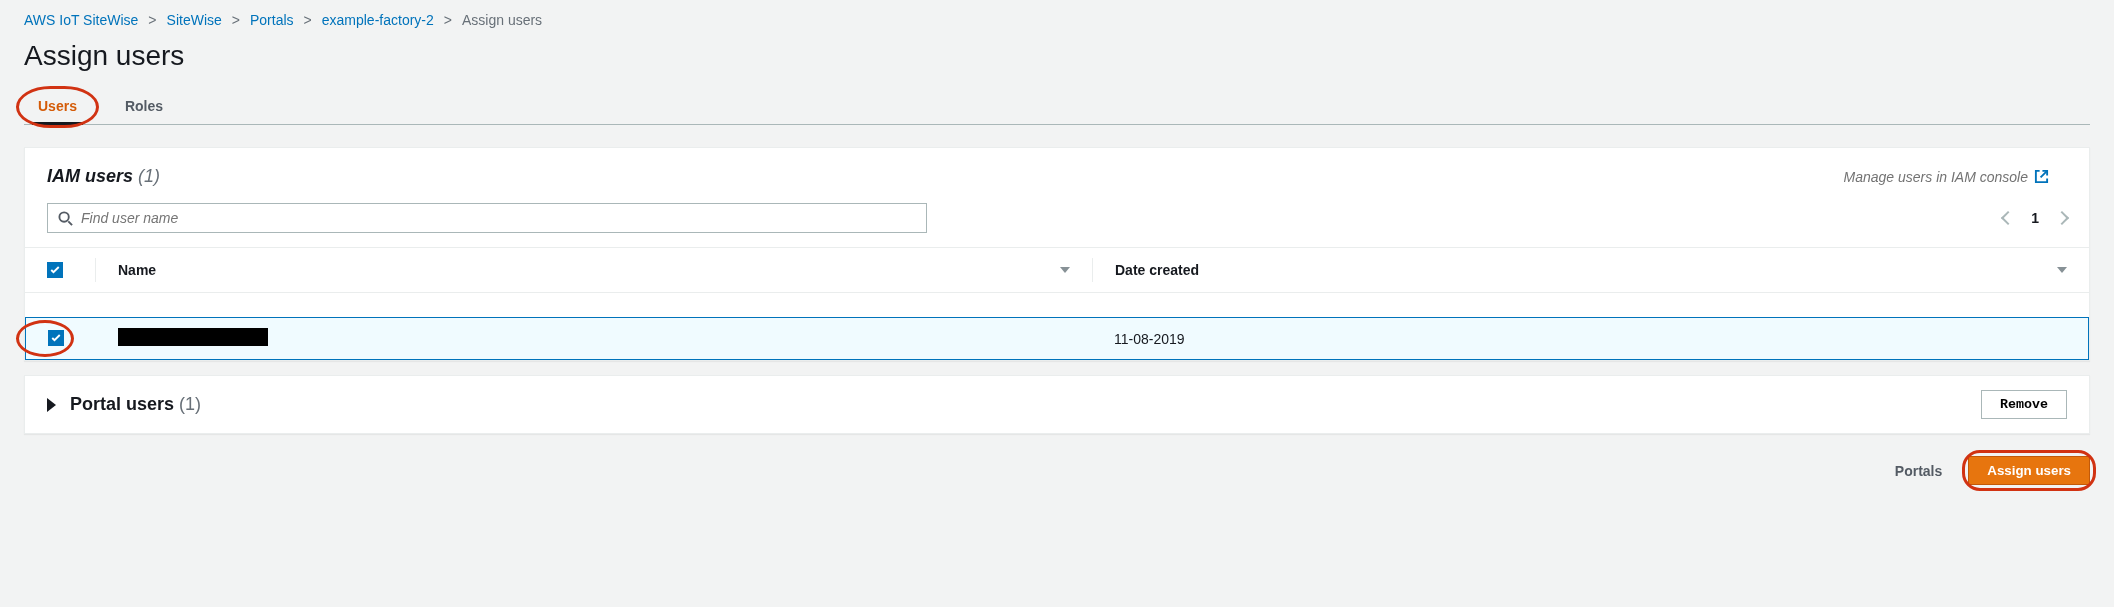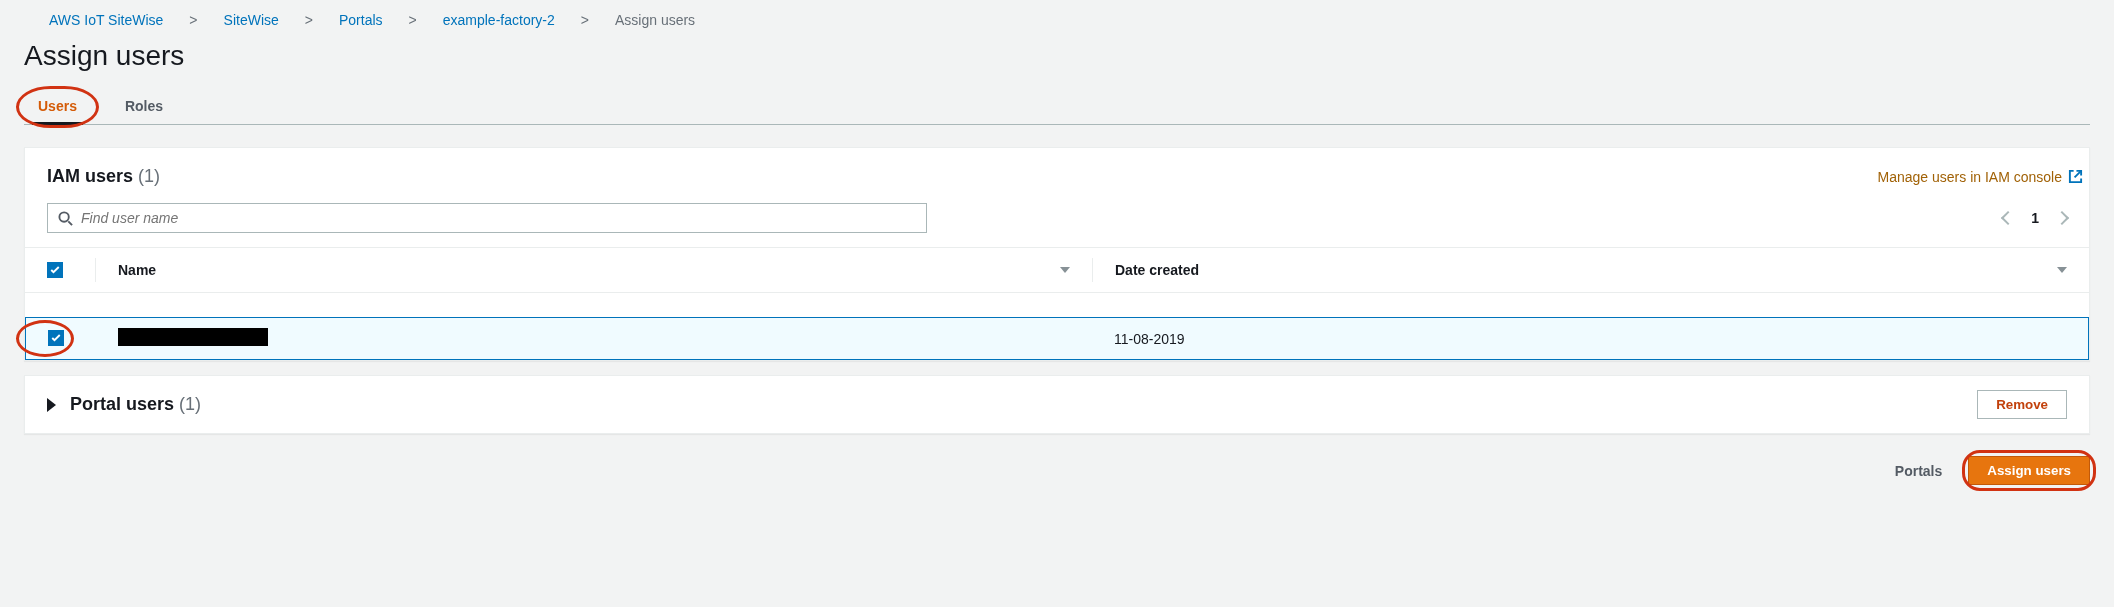--- a/index.html
+++ b/index.html
@@ -8,21 +8,21 @@
     background: #f2f3f3;
     color: #16191f;
     font-size: 14px;
     width: 2114px;
     height: 607px;
     padding: 10px 24px 20px 24px;
   }
   a { color: #0073bb; text-decoration: none; cursor: pointer; }
 
   
-  .breadcrumb { display: flex; align-items: center; gap: 26px; padding: 2px 0 12px 0; font-size: 14px; margin-left: 25px; }
+  .breadcrumb { display: flex; align-items: center; gap: 10px; padding: 2px 0 12px 0; font-size: 14px; }
   .breadcrumb .sep { color: #687078; }
   .breadcrumb .current { color: #687078; }
 
   
   .page-title { font-size: 28px; font-weight: 400; color: #16191f; margin-bottom: 18px; }
 
   
   .tabs { display: flex; gap: 40px; border-bottom: 1px solid #aab7b8; padding-left: 10px; }
   .tab {
     padding: 8px 4px 10px 4px;
@@ -59,25 +59,26 @@
     box-shadow: 0 1px 1px rgba(0,0,0,0.05);
   }
   .card + .card { margin-top: 14px; }
   .stack { margin-top: 22px; }
 
   
   .card-header {
     display: flex;
     align-items: center;
     justify-content: space-between;
-    padding: 18px 6px 6px 22px;
+    padding: 18px 40px 6px 22px;
+    font-style: italic;
   }
   .card-title { font-size: 18px; font-weight: 700; }
   .card-title .count { color: #687078; font-weight: 400; }
-  .ext-link { display: inline-flex; align-items: center; gap: 6px; color: #a16207; font-size: 14px; }
+  .ext-link { display: inline-flex; align-items: center; gap: 6px; color: #737373; font-size: 14px; }
 
   
   .controls-row {
     display: flex;
     align-items: center;
     justify-content: space-between;
     padding: 10px 22px 14px 22px;
     border-bottom: 1px solid #eaeded;
   }
   .search {
@@ -152,21 +153,21 @@
     border-bottom: 7px solid transparent;
     border-left: 9px solid #16191f;
   }
   .btn {
     border: 1px solid #aab7b8;
     background: #fff;
     padding: 6px 18px;
     font-weight: 700;
     cursor: pointer;
   }
-  .btn.disabled { color: #c2410c; cursor: default; }
+  .btn.disabled { color: #000000; cursor: default; font-family: Liberation Mono, monospace; }
   .btn.primary {
     background: #e7750e;
     border: 1px solid #c25909;
     color: #fff;
   }
   
   .footer {
     display: flex; align-items: center; justify-content: flex-end;
     gap: 26px; margin-top: 22px;
   }

